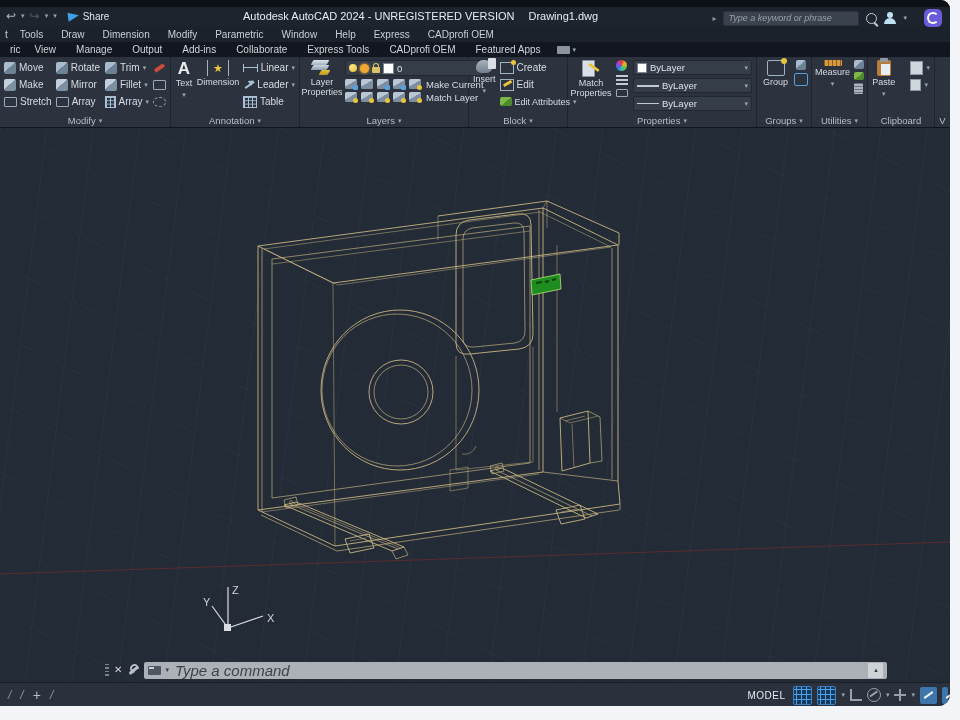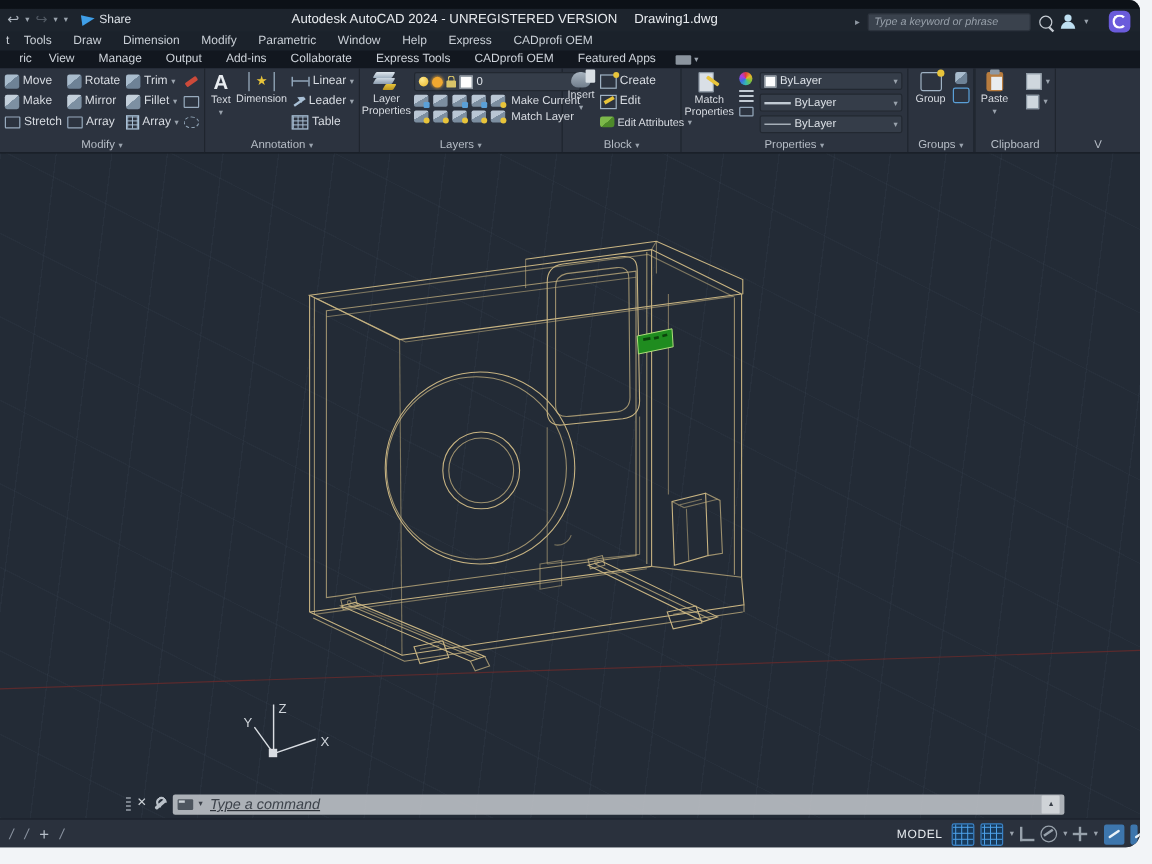--- a/index.html
+++ b/index.html
@@ -43,21 +43,21 @@
   .appbadge{
     width:18px;height:18px;border-radius:5px;background:#6a5bdb;position:relative;margin-left:10px;
   }
   .appbadge::after{
     content:"";position:absolute;left:3px;top:3px;width:12px;height:12px;border-radius:50%;
     border:2.5px solid #fff;border-right-color:transparent;box-sizing:border-box;
   }
   
   .menubar{height:16px;background:#1b222b;display:flex;align-items:center;gap:0;padding-left:2px;}
   .menubar .mi{font-size:10px;color:#c9cfd6;padding:0 9px;cursor:default;}
-  .tabsrow{height:15px;background:#12171f;display:flex;align-items:center;padding-left:12px;}
+  .tabsrow{height:15px;background:#12171f;display:flex;align-items:center;padding-left:6px;}
   .tabsrow .rt{font-size:10px;color:#ced3da;padding:0 10px;}
   .ribbon-toggle{display:flex;align-items:center;gap:3px;margin-left:6px;}
   .ribbon-toggle .box{width:13px;height:8px;background:#8b949e;border-radius:1px;}
   
   .ribbon{height:70px;background:#2c333f;display:flex;border-bottom:1px solid #10151c;}
   .sep{width:1px;background:#1f252e;height:100%;}
   .panel{display:flex;flex-direction:column;height:100%;}
   .pbody{flex:1;position:relative;display:flex;padding:3px 4px 0 4px;gap:4px;}
   .plabel{height:13px;display:flex;align-items:center;justify-content:center;gap:3px;font-size:9.5px;color:#b7bec7;}
   .scol{display:flex;flex-direction:column;justify-content:flex-start;gap:2px;}
@@ -137,21 +137,21 @@
   .wrench{width:12px;height:12px;position:relative;}
   .wrench::after{content:"";position:absolute;left:1px;top:5px;width:11px;height:2.5px;background:#b9c0c8;transform:rotate(-40deg);border-radius:2px;}
   .wrench::before{content:"";position:absolute;right:0;top:0;width:5px;height:5px;border:2px solid #b9c0c8;border-radius:50%;border-bottom-color:transparent;transform:rotate(-40deg);}
   .cmd-input-wrap{
     width:735px;height:17px;background:rgba(185,189,194,.92);border-radius:2px;
     display:flex;align-items:center;gap:4px;padding:0 4px;
   }
   .cmd-prompt-ic{width:13px;height:9px;background:#4e565f;border-radius:1px;position:relative;}
   .cmd-prompt-ic::after{content:"";position:absolute;left:1px;top:1px;width:5px;height:2px;background:#c9cfd5;}
   .cmd-caret-dn{font-size:7px;color:#3a4049;}
-  .cmd-input{flex:1;background:transparent;border:none;outline:none;font-size:12px;color:#2e333a;font-style:italic;font-family:"Liberation Sans",sans-serif;text-decoration:underline;}
+  .cmd-input{flex:1;background:transparent;border:none;outline:none;font-size:15px;color:#2e333a;font-style:italic;font-family:"Liberation Sans",sans-serif;}
   .cmd-input::placeholder{color:#3d434b;font-style:italic;}
   .cmd-up{width:15px;height:15px;background:#cfd3d7;border-radius:1px;display:flex;align-items:center;justify-content:center;font-size:7px;color:#3a4049;}
   
   .statusbar{height:24px;background:#2a313d;border-top:1px solid #1a202a;position:relative;display:flex;align-items:center;}
   .laytabs{display:flex;align-items:center;gap:9px;margin-left:8px;color:#8a93a0;font-size:12px;font-style:italic;}
   .laytabs .plus{font-style:normal;font-size:14px;color:#b6bec8;}
   .status-right{position:absolute;right:2px;top:0;height:24px;display:flex;align-items:center;gap:5px;}
   .model-label{font-size:10px;color:#e6eaee;letter-spacing:.5px;margin-right:3px;}
   .grid-ic{width:17px;height:17px;border-radius:2px;background:#173a5c;border:1px solid #3a81c4;
     background-image:linear-gradient(#4da1e8 1px,transparent 1px),linear-gradient(90deg,#4da1e8 1px,transparent 1px);
@@ -461,20 +461,38 @@
           <span class="grp-blue"></span>
         </div>
       </div>
       <div class="plabel">
           <span>Groups</span>
           <span class="caret">▾</span>
         </div>
     </div>
     <div class="sep"></div>
 
+    <div class="panel" style="width:55px">
+      <div class="pbody" style="justify-content:center">
+        <div class="bigbtn" style="width:34px">
+          <span class="ruler"></span>
+          <span>Measure</span>
+          <span class="caret">▾</span>
+        </div>
+        <div class="scol" style="width:12px;align-items:center;gap:3px">
+          <span class="mi12" style="width:10px;height:9px"></span>
+          <span class="attr-ic" style="width:10px;height:8px"></span>
+          <span class="calc"></span>
+        </div>
+      </div>
+      <div class="plabel">
+          <span>Utilities</span>
+          <span class="caret">▾</span>
+        </div>
+    </div>
     <div class="sep"></div>
 
     <div class="panel" style="width:66px">
       <div class="pbody" style="justify-content:center;gap:15px">
         <div class="bigbtn" style="width:28px">
           <span class="paste-ic"></span>
           <span>Paste</span>
           <span class="caret">▾</span>
         </div>
         <div class="scol" style="width:22px;gap:5px;padding-top:2px">

